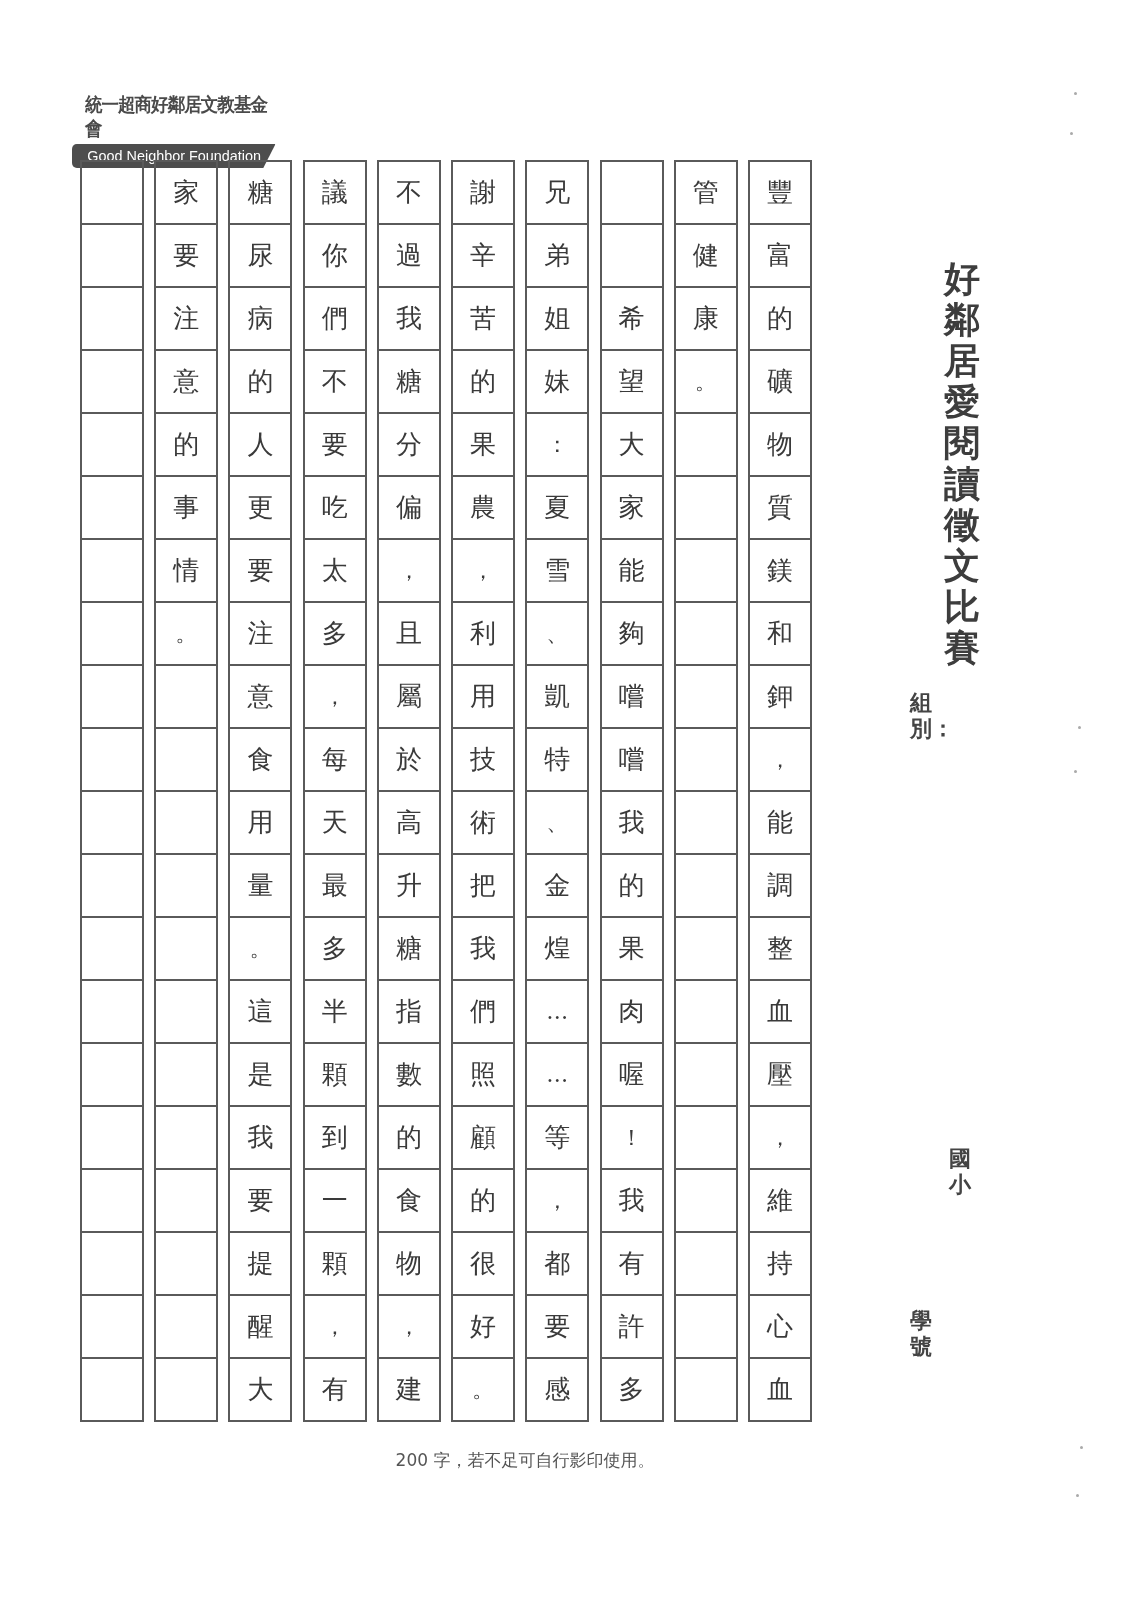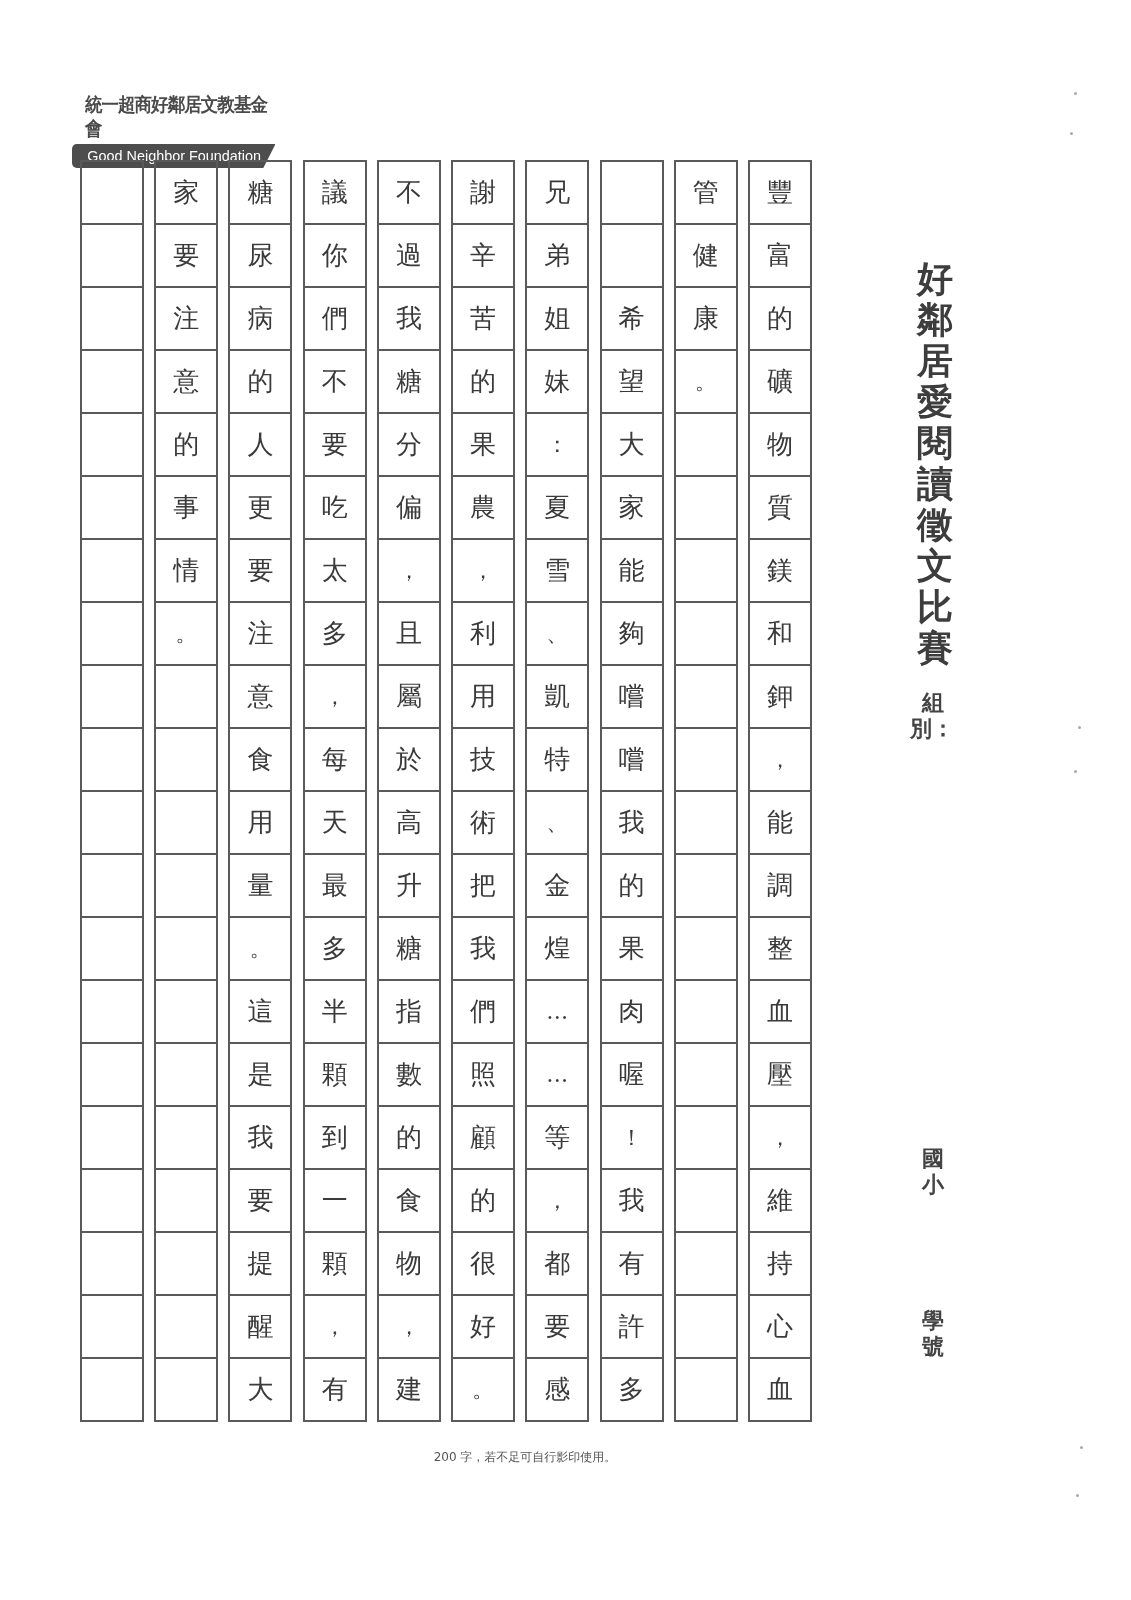--- a/index.html
+++ b/index.html
@@ -74,54 +74,54 @@
       justify-content: center;
       font-family: "DejaVu Serif", serif;
       font-size: 26px;
       color: #3a3a3a;
       font-weight: normal;
     }
     .cell:last-child { border-bottom: none; }
     .cell.punct { font-size: 22px; }
     .title {
       position: absolute;
-      left: 913px;
+      left: 940px;
       top: 258px;
       width: 44px;
       font-family: "DejaVu Sans", sans-serif;
       font-weight: bold;
       font-size: 36px;
       line-height: 41px;
       color: #3d3d3d;
       text-align: center;
       word-break: break-all;
     }
     .vlabel {
       position: absolute;
       left: 910px;
       width: 34px;
       font-family: "DejaVu Sans", sans-serif;
       font-weight: bold;
       font-size: 22px;
       line-height: 26px;
       color: #444;
-      text-align: right;
+      text-align: left;
       word-break: break-all;
     }
     .lbl-group { top: 690px; }
-    .lbl-school { top: 1146px; }
+    .lbl-school { top: 1146px; margin-left: 39px; }
     .lbl-id { top: 1308px; }
     .footer {
       position: absolute;
       left: 0;
       width: 1050px;
       top: 1449px;
       text-align: center;
       font-family: "DejaVu Sans", sans-serif;
-      font-size: 12px;
+      font-size: 17px;
       color: #555;
     }
     .speck {
       position: absolute;
       width: 3px;
       height: 3px;
       background: #aaa;
       border-radius: 50%;
     }
   </style>

